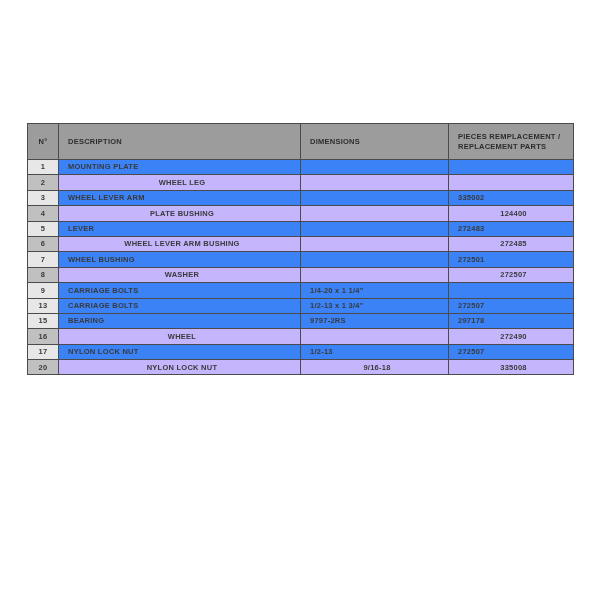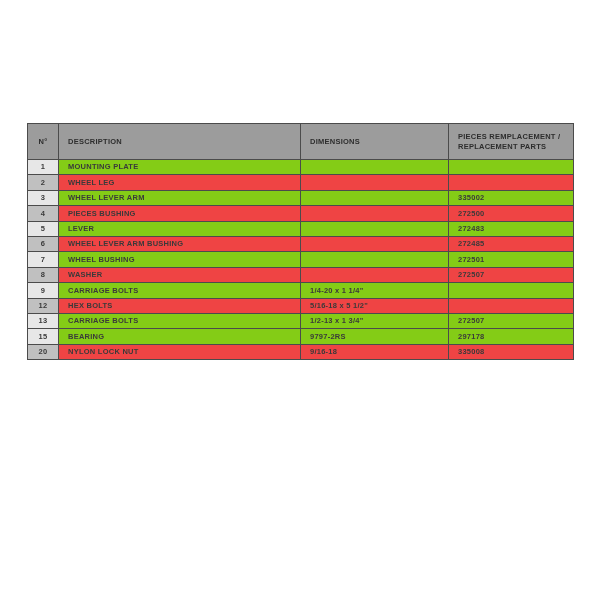--- a/index.html
+++ b/index.html
@@ -57,24 +57,24 @@
     height: 15.4px;
     vertical-align: middle;
     padding: 0 4px 0 9px;
     line-height: 1;
   }
   table.parts tbody td.cell-no {
     text-align: center;
     padding: 0;
   }
   
-  tr.stripe-odd td { background: #84cc16; }
+  tr.stripe-odd td { background: #3b82f6; }
   tr.stripe-odd td.cell-no { background: #e7e7e7; }
   
-  tr.stripe-even td { background: #ef4444; }
+  tr.stripe-even td { background: #c4b5fd; text-align: center; }
   tr.stripe-even td.cell-no { background: #c0c0c0; }
 </style>
 </head>
 <body>
 
 <div class="sheet">
   <table class="parts">
     <colgroup>
       <col style="width:31px">
       <col style="width:242px">
@@ -104,23 +104,23 @@
           <td class="cell-parts"></td>
         </tr>
         <tr class="stripe-odd">
           <td class="cell-no">3</td>
           <td class="cell-description">WHEEL LEVER ARM</td>
           <td class="cell-dimensions"></td>
           <td class="cell-parts">335002</td>
         </tr>
         <tr class="stripe-even">
           <td class="cell-no">4</td>
-          <td class="cell-description">PIECES BUSHING</td>
+          <td class="cell-description">PLATE BUSHING</td>
           <td class="cell-dimensions"></td>
-          <td class="cell-parts">272500</td>
+          <td class="cell-parts">124400</td>
         </tr>
         <tr class="stripe-odd">
           <td class="cell-no">5</td>
           <td class="cell-description">LEVER</td>
           <td class="cell-dimensions"></td>
           <td class="cell-parts">272483</td>
         </tr>
         <tr class="stripe-even">
           <td class="cell-no">6</td>
           <td class="cell-description">WHEEL LEVER ARM BUSHING</td>
@@ -138,39 +138,45 @@
           <td class="cell-description">WASHER</td>
           <td class="cell-dimensions"></td>
           <td class="cell-parts">272507</td>
         </tr>
         <tr class="stripe-odd">
           <td class="cell-no">9</td>
           <td class="cell-description">CARRIAGE BOLTS</td>
           <td class="cell-dimensions">1/4-20 x 1 1/4"</td>
           <td class="cell-parts"></td>
         </tr>
-        <tr class="stripe-even">
-          <td class="cell-no">12</td>
-          <td class="cell-description">HEX BOLTS</td>
-          <td class="cell-dimensions">5/16-18 x 5 1/2"</td>
-          <td class="cell-parts"></td>
-        </tr>
         <tr class="stripe-odd">
           <td class="cell-no">13</td>
           <td class="cell-description">CARRIAGE BOLTS</td>
           <td class="cell-dimensions">1/2-13 x 1 3/4"</td>
           <td class="cell-parts">272507</td>
         </tr>
         <tr class="stripe-odd">
           <td class="cell-no">15</td>
           <td class="cell-description">BEARING</td>
           <td class="cell-dimensions">9797-2RS</td>
           <td class="cell-parts">297178</td>
         </tr>
         <tr class="stripe-even">
+          <td class="cell-no">16</td>
+          <td class="cell-description">WHEEL</td>
+          <td class="cell-dimensions"></td>
+          <td class="cell-parts">272490</td>
+        </tr>
+        <tr class="stripe-odd">
+          <td class="cell-no">17</td>
+          <td class="cell-description">NYLON LOCK NUT</td>
+          <td class="cell-dimensions">1/2-13</td>
+          <td class="cell-parts">272507</td>
+        </tr>
+        <tr class="stripe-even">
           <td class="cell-no">20</td>
           <td class="cell-description">NYLON LOCK NUT</td>
           <td class="cell-dimensions">9/16-18</td>
           <td class="cell-parts">335008</td>
         </tr>
       </tbody>
   </table>
 </div>
 
 </body></html>

